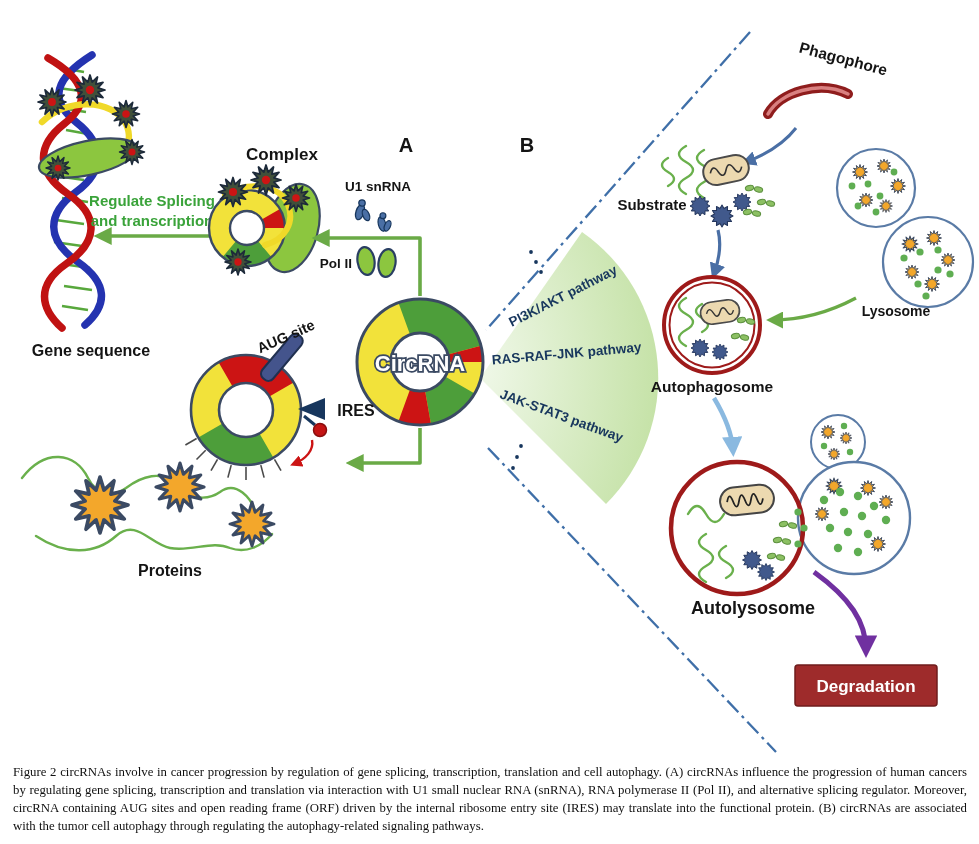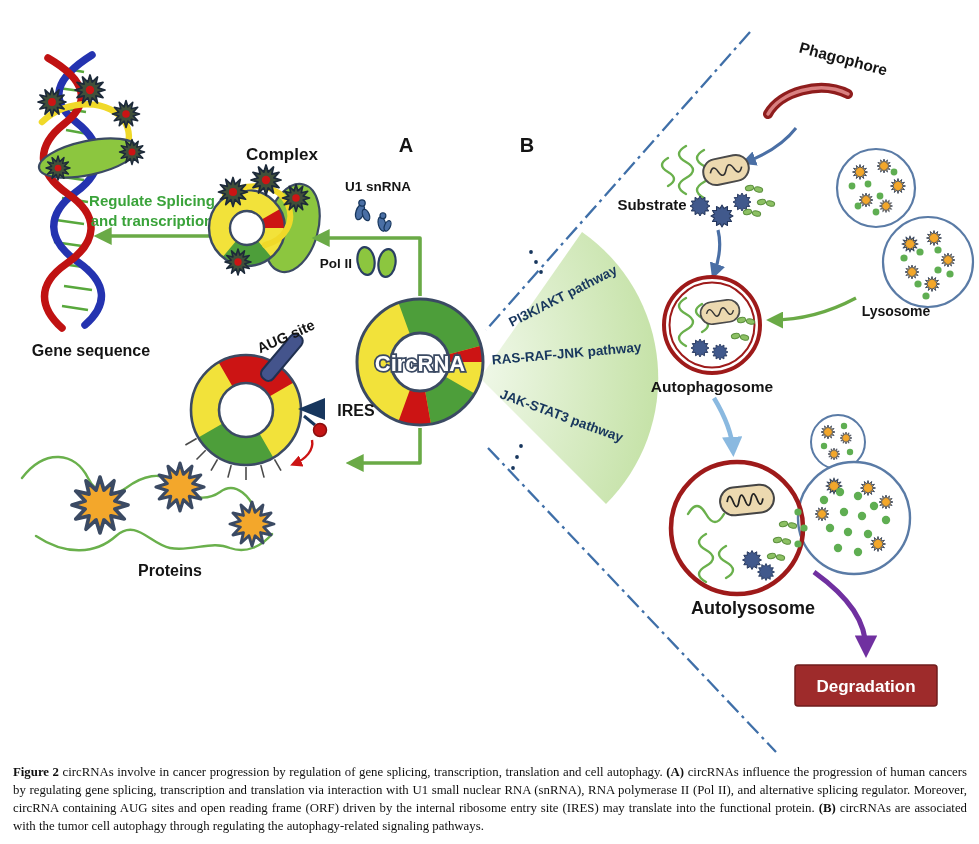--- a/index.html
+++ b/index.html
@@ -2,21 +2,21 @@
 <html><head>
 <meta charset="utf-8">
 <style>
   html,body{margin:0;padding:0;background:#fff;}
   .page{position:relative;width:979px;height:844px;background:#ffffff;overflow:hidden;
         font-family:"Liberation Sans",sans-serif;}
   .page svg{position:absolute;top:0;left:0;}
   .caption{position:absolute;left:13px;right:12px;top:764px;margin:0;
            font-family:"Liberation Serif",serif;font-size:12.8px;line-height:1.4;
            text-align:justify;color:#101010;}
-  .caption b{font-weight:bold;margin-top:32px;}
+  .caption b{font-weight:normal;margin-top:32px;}
   text{font-family:"Liberation Sans",sans-serif;}
   .lbl{font-weight:bold;fill:#141414;}
   .green-lbl{font-weight:bold;fill:#3aa33a;}
   .pathway{font-weight:bold;fill:#17365d;font-size:13.5px;}
   .white-lbl{font-weight:bold;fill:#ffffff;}
   .donut-seg{fill:none;}
   .squig{fill:none;stroke:#6ab04c;stroke-width:2.4;stroke-linecap:round;}
 </style>
 </head>
 <body>

